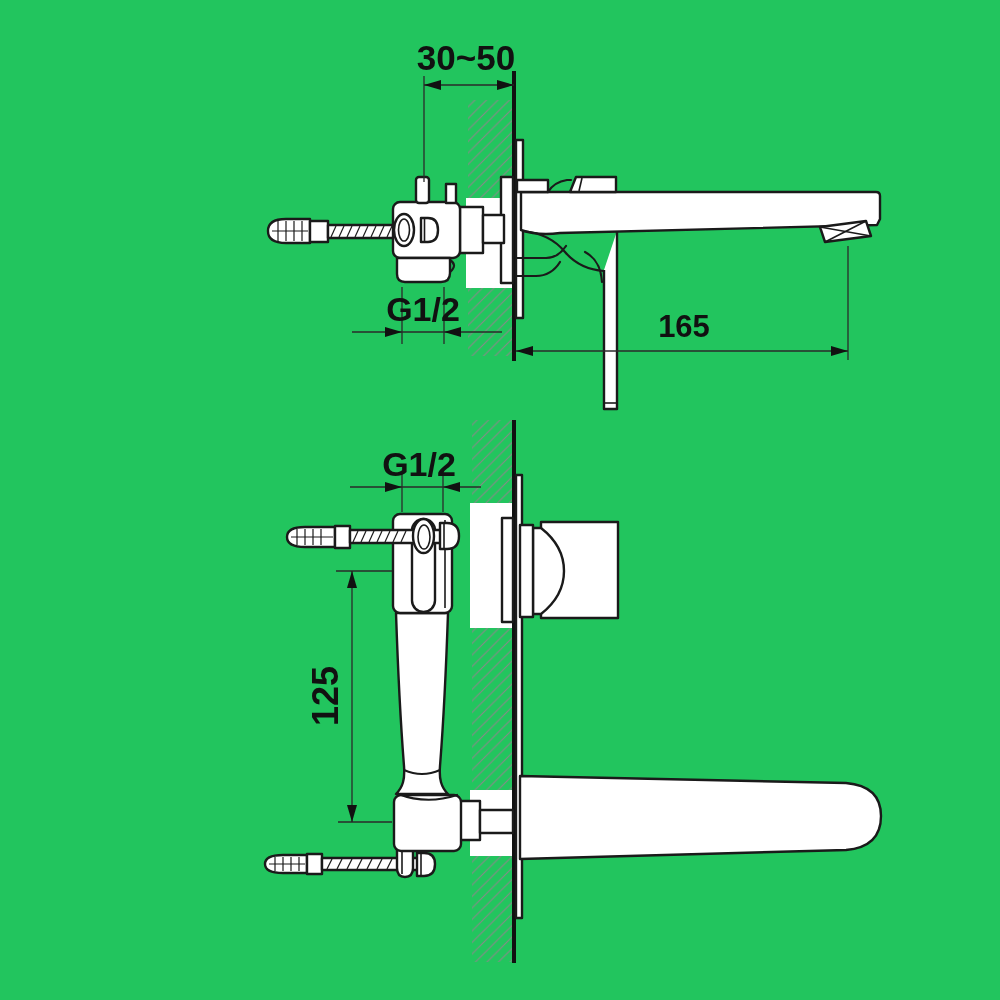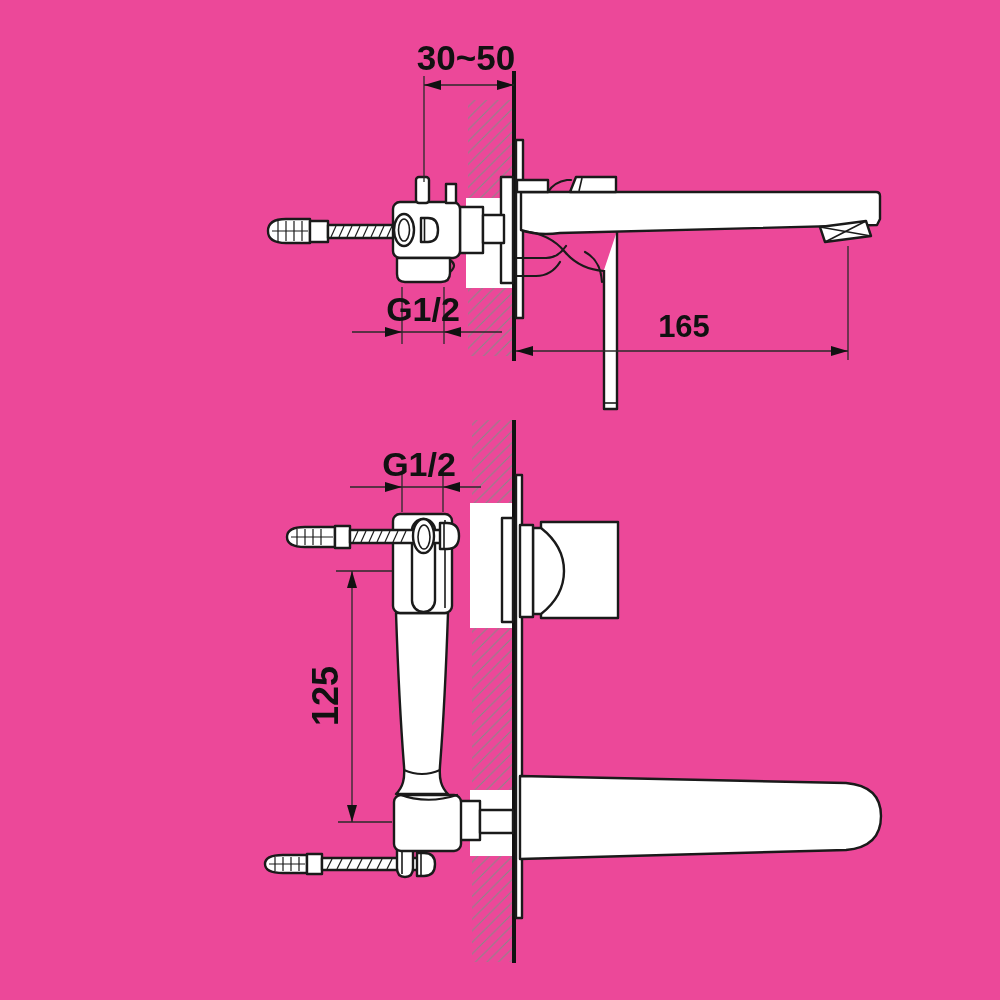--- a/index.html
+++ b/index.html
@@ -1,16 +1,16 @@
 <!DOCTYPE html>
 <html><head>
 <meta charset="utf-8">
 <style>
   html,body{margin:0;padding:0;background:#ffffff;}
-  .stage{width:1000px;height:1000px;background:#ec4899;position:relative;font-family:"Liberation Sans",sans-serif;}
+  .stage{width:1000px;height:1000px;background:#22c55e;position:relative;font-family:"Liberation Sans",sans-serif;}
   svg{display:block;}
   .outline{fill:#ffffff;stroke:#1a1a1a;stroke-width:2.4;stroke-linejoin:round;}
   .outline-thin{fill:none;stroke:#1a1a1a;stroke-width:1.6;}
   .dim{stroke:#2a2a2a;stroke-width:1.3;fill:none;}
   .dim-arrow{fill:#111111;stroke:none;}
   .dim-text{fill:#111111;font-family:"Liberation Sans",sans-serif;font-weight:bold;}
   .wallline{stroke:#111111;stroke-width:4;fill:none;}
   .thread{stroke:#1a1a1a;stroke-width:1.2;fill:none;}
   .nofill{fill:none;stroke:#1a1a1a;stroke-width:2.2;stroke-linejoin:round;stroke-linecap:round;}
 </style>

